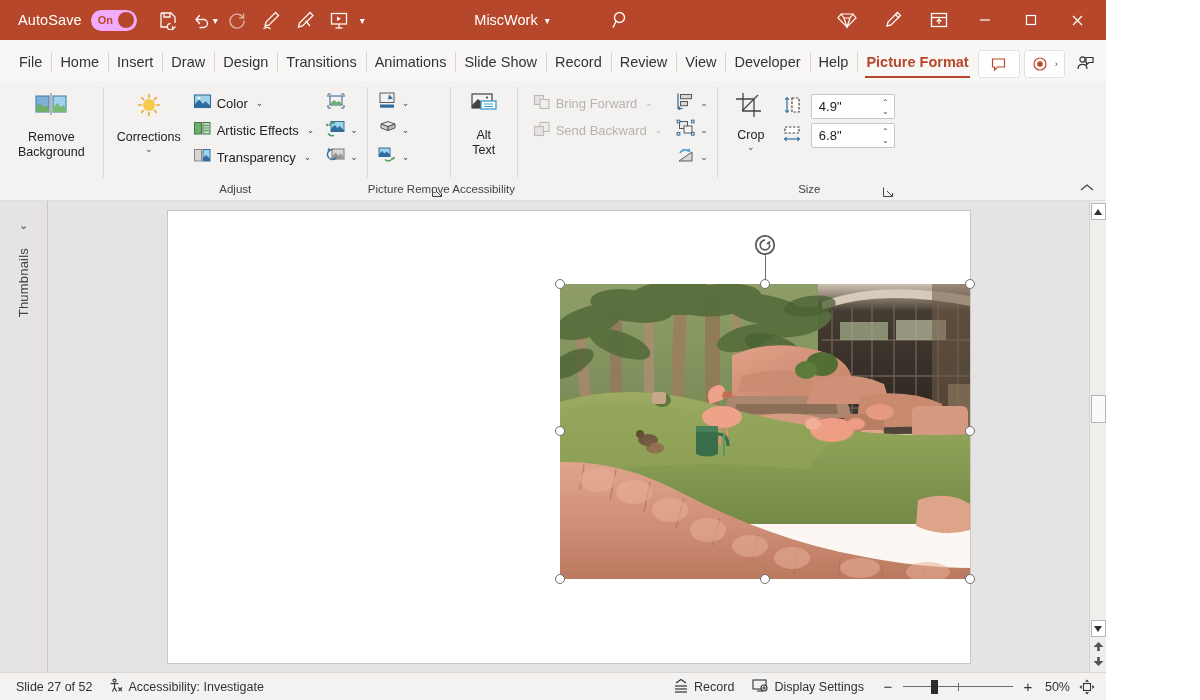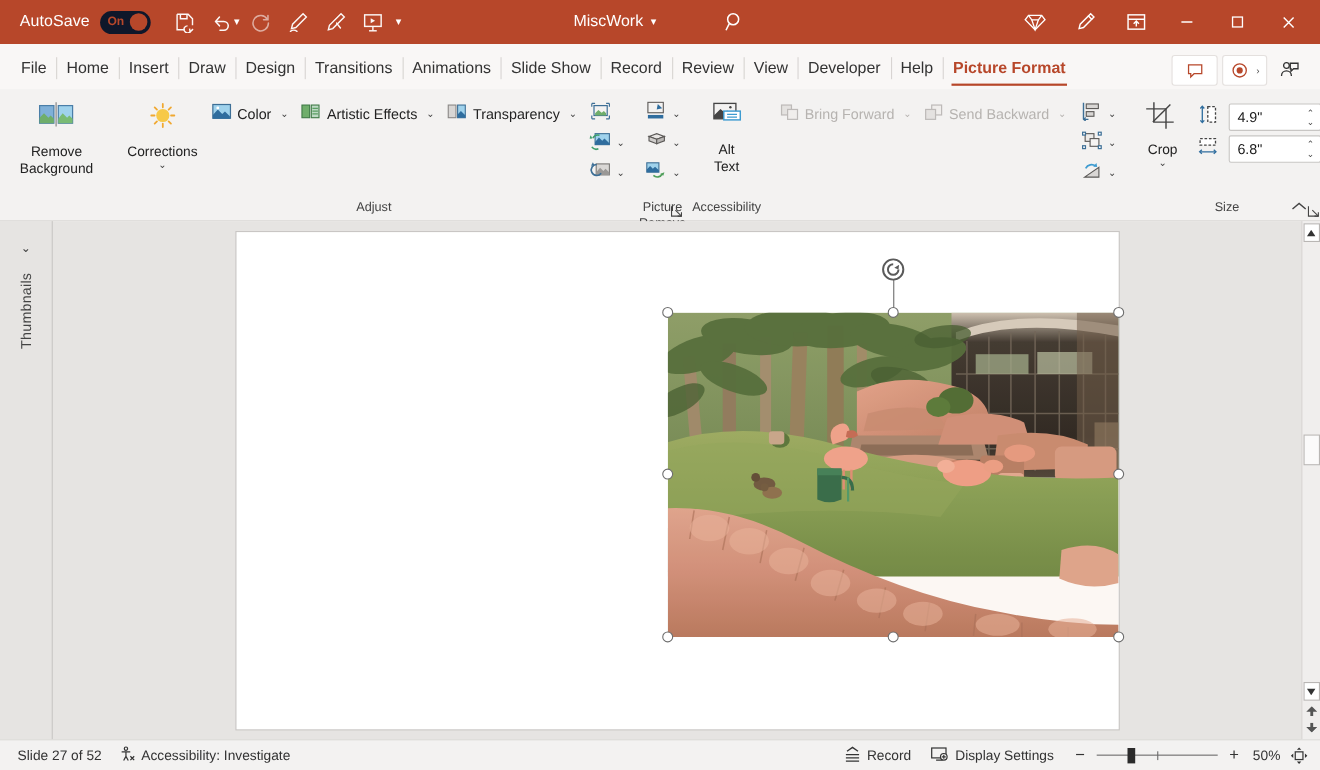--- a/index.html
+++ b/index.html
@@ -1,31 +1,31 @@
 <!DOCTYPE html>
 <html><head>
 <meta charset="utf-8">
 <style>
   * { box-sizing: border-box; margin: 0; padding: 0; }
   html, body {
     width: 1200px; height: 700px; overflow: hidden;
     font-family: "Liberation Sans", sans-serif;
     background: #fff;
   }
-  #app { position: relative; width: 1200px; height: 700px; display: flex; flex-direction: column; }
+  #app { position: relative; width: 1106px; height: 700px; display: flex; flex-direction: column; }
 
   
   .titlebar {
     height: 40px; background: #B7472A; flex: 0 0 40px;
     display: flex; align-items: center; color: #fff; position: relative;
   }
   .tb-left { display: flex; align-items: center; padding-left: 18px; gap: 0px; }
   .autosave-label { font-size: 14.5px; color: #fff; margin-right: 9px; letter-spacing: .1px; }
   .toggle {
-    width: 46px; height: 21px; border-radius: 11px; background: #0f172a;
+    width: 46px; height: 21px; border-radius: 11px; background: #f0abfc;
     position: relative; display: flex; align-items: center; cursor: pointer;
   }
   .toggle .on-txt { font-size: 11px; color: #B7472A; font-weight: 600; margin-left: 7px; }
   .toggle .knob { position: absolute; right: 2.5px; width: 16px; height: 16px; border-radius: 50%; background: #B7472A; }
   .tb-icon {
     width: 34px; height: 32px; display: flex; align-items: center; justify-content: center;
     cursor: pointer; opacity: .96;
   }
   .tb-icon.dim { opacity: .55; }
   .tb-chev { font-size: 10px; color: #fff; margin-left: -6px; margin-right: 2px; cursor: pointer; }
@@ -78,21 +78,21 @@
     height: 18px; font-size: 11.5px; color: #444; text-align: center; line-height: 14px;
     position: relative;
   }
   .grp-sep { width: 1px; background: #dcdad8; margin: 6px 0 22px 0; }
   .big-btn {
     display: flex; flex-direction: column; align-items: center; justify-content: flex-start;
     padding: 4px 7px 2px 7px; border-radius: 3px; cursor: pointer; min-width: 54px;
   }
   .big-btn .lbl { font-size: 12.5px; color: #222; text-align: center; line-height: 15px; margin-top: 4px; }
   .big-btn .cvx { font-size: 9px; color: #444; line-height: 9px; }
-  .sm-col { display: flex; gap: 1px; padding-top: 2px; }
+  .sm-col { display: flex; flex-direction: column; gap: 1px; padding-top: 2px; }
   .sm-btn {
     display: flex; align-items: center; gap: 5px; height: 26px; padding: 0 5px;
     border-radius: 3px; cursor: pointer; font-size: 13px; color: #222; white-space: nowrap;
   }
   .sm-btn.disabled { color: #b6b3b0; cursor: default; }
   .sm-btn .cv { font-size: 9px; color: #444; margin-left: 3px; }
   .sm-btn.disabled .cv { color: #b6b3b0; }
   .icon-col { display: flex; flex-direction: column; gap: 1px; padding-top: 2px; }
   .icon-row { display: flex; align-items: center; height: 26px; padding: 0 3px; border-radius: 3px; cursor: pointer; }
   .icon-row .cv { font-size: 9px; color: #444; margin-left: 4px; }

